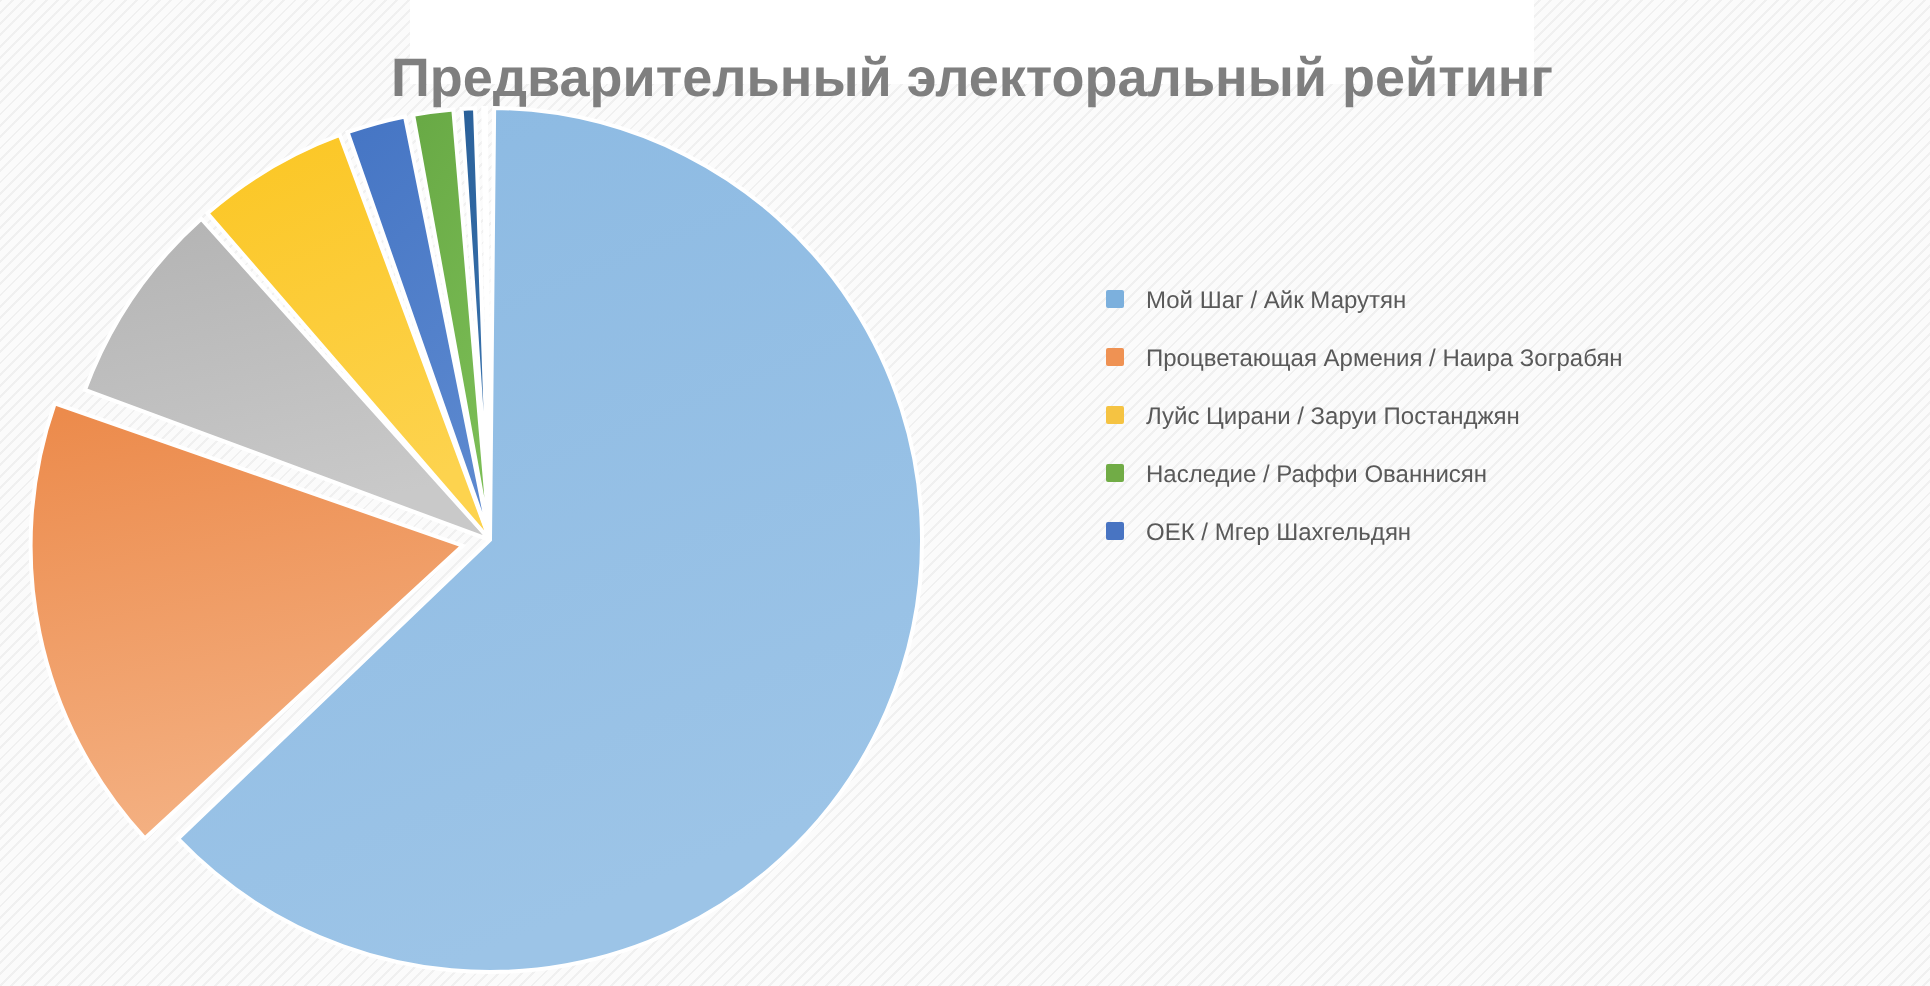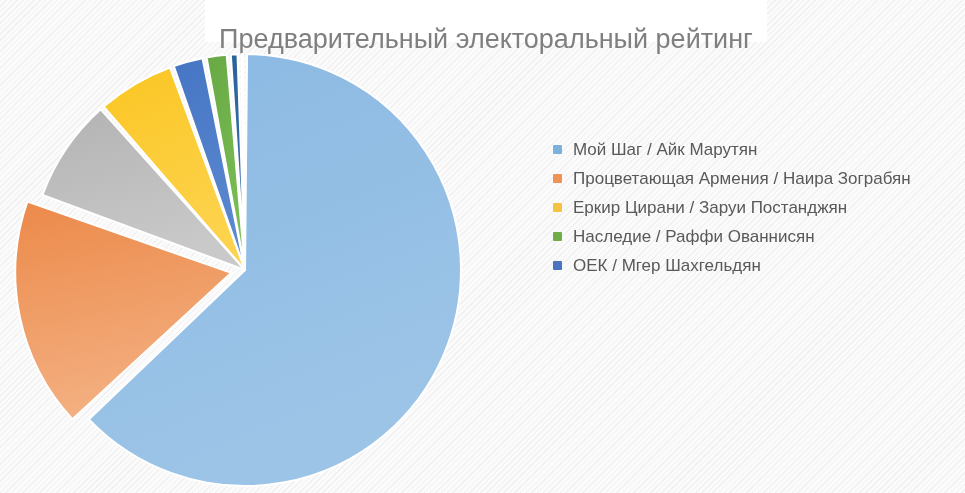--- a/index.html
+++ b/index.html
@@ -37,21 +37,21 @@
     height: 42px;
     background: #ffffff;
     display: flex;
     align-items: center;
     justify-content: center;
   }
   #chart-title {
     font-size: 27px;
     line-height: 30px;
     color: #7f7f7f;
-    font-weight: normal;
+    font-weight: bold;
     white-space: nowrap;
     letter-spacing: 0px;
     margin-top: 36px;
   }
 
   
   #pie-wrap {
     position: absolute;
     left: 0px;
     top: 40px;
@@ -75,21 +75,21 @@
     height: 29px;
   }
   .legend-swatch {
     width: 9px;
     height: 9px;
     flex: 0 0 9px;
     margin-right: 11px;
     border-radius: 1px;
   }
   .legend-label {
-    font-size: 17px;
+    font-size: 12px;
     line-height: 18px;
     color: #595959;
     white-space: nowrap;
   }
 </style>
 </head>
 <body>
 
 <div id="slide">
 
@@ -150,21 +150,21 @@
     <div class="legend-item">
       <span class="legend-swatch" style="background: rgb(124, 176, 221);"></span>
       <span class="legend-label">Мой Шаг / Айк Марутян</span>
     </div>
     <div class="legend-item">
       <span class="legend-swatch" style="background: rgb(239, 146, 83);"></span>
       <span class="legend-label">Процветающая Армения / Наира Зограбян</span>
     </div>
     <div class="legend-item">
       <span class="legend-swatch" style="background: rgb(245, 195, 66);"></span>
-      <span class="legend-label">Еркир Цирани / Заруи Постанджян</span>
+      <span class="legend-label">Луйс Цирани / Заруи Постанджян</span>
     </div>
     <div class="legend-item">
       <span class="legend-swatch" style="background: rgb(113, 172, 70);"></span>
       <span class="legend-label">Наследие / Раффи Ованнисян</span>
     </div>
     <div class="legend-item">
       <span class="legend-swatch" style="background: rgb(72, 116, 194);"></span>
       <span class="legend-label">ОЕК / Мгер Шахгельдян</span>
     </div>
   </div>

